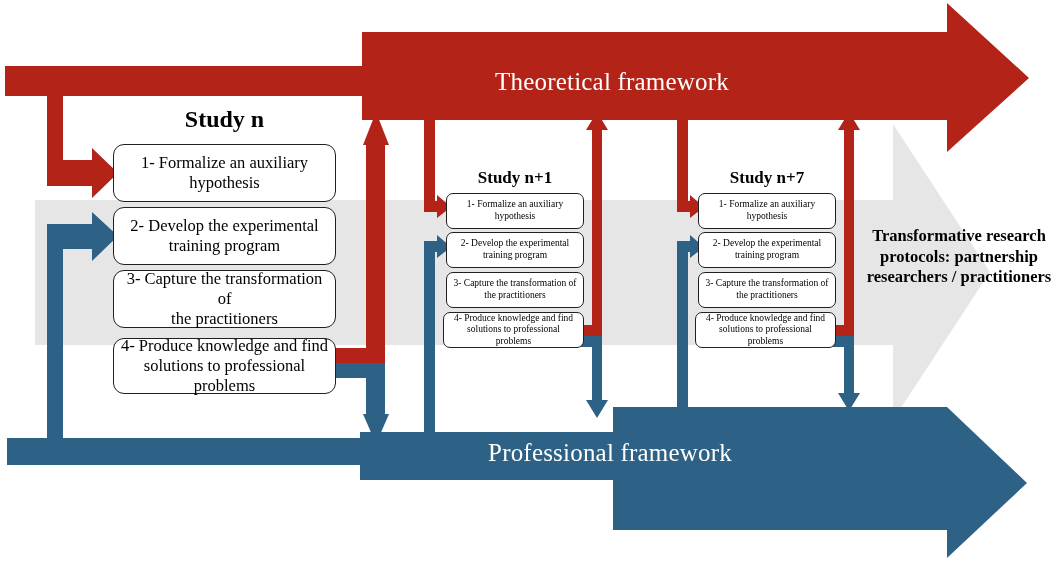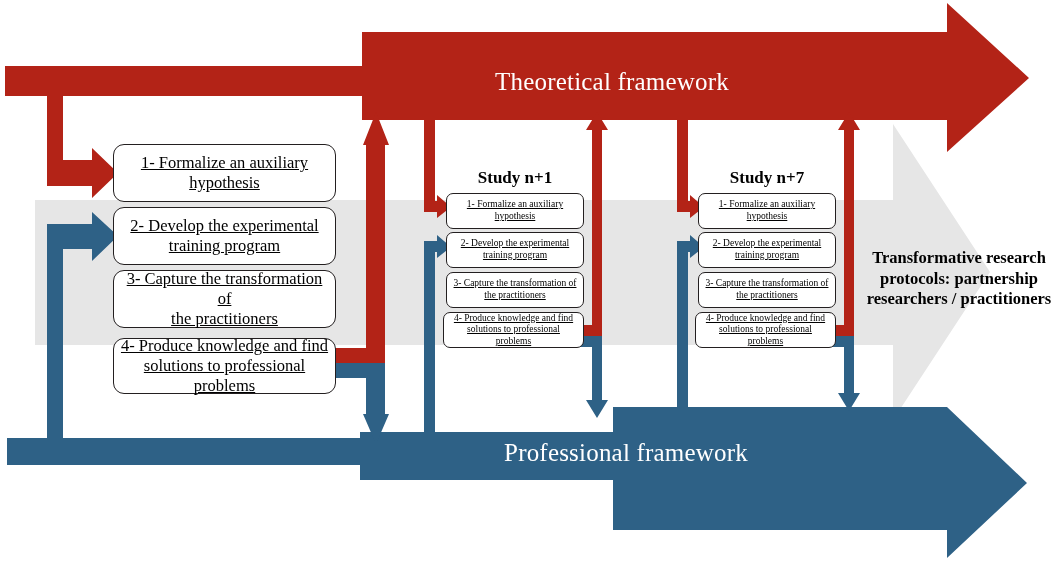--- a/index.html
+++ b/index.html
@@ -54,21 +54,20 @@
     border: 1.6px solid #231f20;
     border-radius: 9px;
     display: flex;
     align-items: center;
     justify-content: center;
     text-align: center;
     color: #000000;
     font-family: "Liberation Serif", serif;
     padding: 2px 6px;
     white-space: pre-line;
-    text-decoration: underline;
   }
   .box.big { font-size: 16.5px; line-height: 1.2; border-radius: 11px; }
   .box.small { font-size: 9.5px; line-height: 1.22; border-radius: 7px; border-width: 1.1px; }
 </style>
 </head>
 <body>
 
 <div id="canvas">
 
   <svg class="layer" viewBox="0 0 1053 564">
@@ -122,26 +121,27 @@
 
     <rect x="677" y="246" width="11" height="195" fill="#2E6186"></rect>
     <path d="M677,241 L690,241 L690,235 L704,247 L690,258 L690,252 L677,252 Z" fill="#2E6186"></path>
 
     <path d="M844,336 L854,336 L854,393 L860,393 L849,411 L838,393 L844,393 Z" fill="#2E6186"></path>
     <rect x="830" y="336" width="24" height="11" fill="#2E6186"></rect>
   </svg>
 
   <div class="txt band-label" style="left:362px; top:68px; width:500px;">Theoretical framework</div>
 
-  <div class="txt band-label" style="left:376px; top:439px; width:500px;">Professional framework</div>
+  <div class="txt band-label" style="left:360px; top:439px; width:500px;">Professional framework</div>
 
-  <div class="txt side-label" style="left:865px; top:248px; width:188px;text-align:center;">Transformative research
+  <div class="txt side-label" style="left:865px; top:226px; width:188px;text-align:center;">Transformative research
 protocols: partnership
 researchers / practitioners</div>
 
+  <div class="txt study-title-big" style="left:113px; top:106px; width:223px;">Study n</div>
 
   <div class="box big" style="left:113px; top:144px; width:223px; height:58px;">1- Formalize an auxiliary
 hypothesis</div>
   <div class="box big" style="left:113px; top:207px; width:223px; height:58px;">2- Develop the experimental
 training program</div>
   <div class="box big" style="left:113px; top:270px; width:223px; height:58px;">3- Capture the transformation of
 the practitioners</div>
   <div class="box big" style="left:113px; top:338px; width:223px; height:56px;">4- Produce knowledge and find
 solutions to professional problems</div>
 

